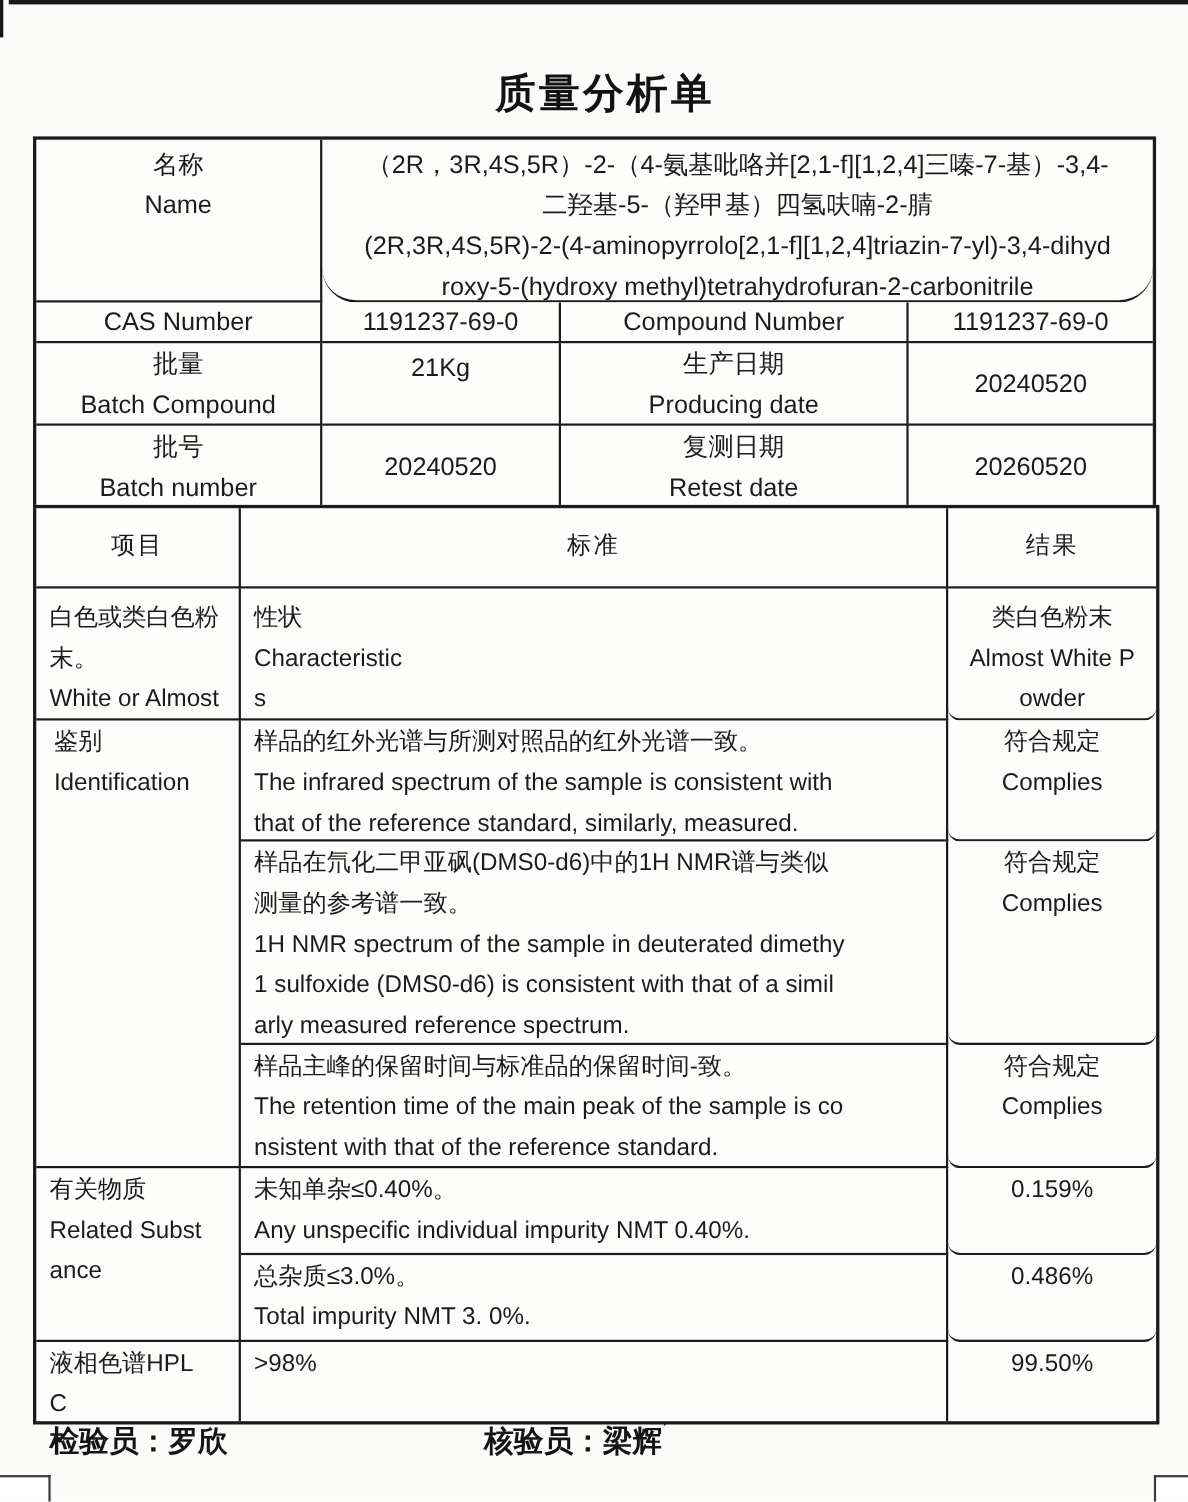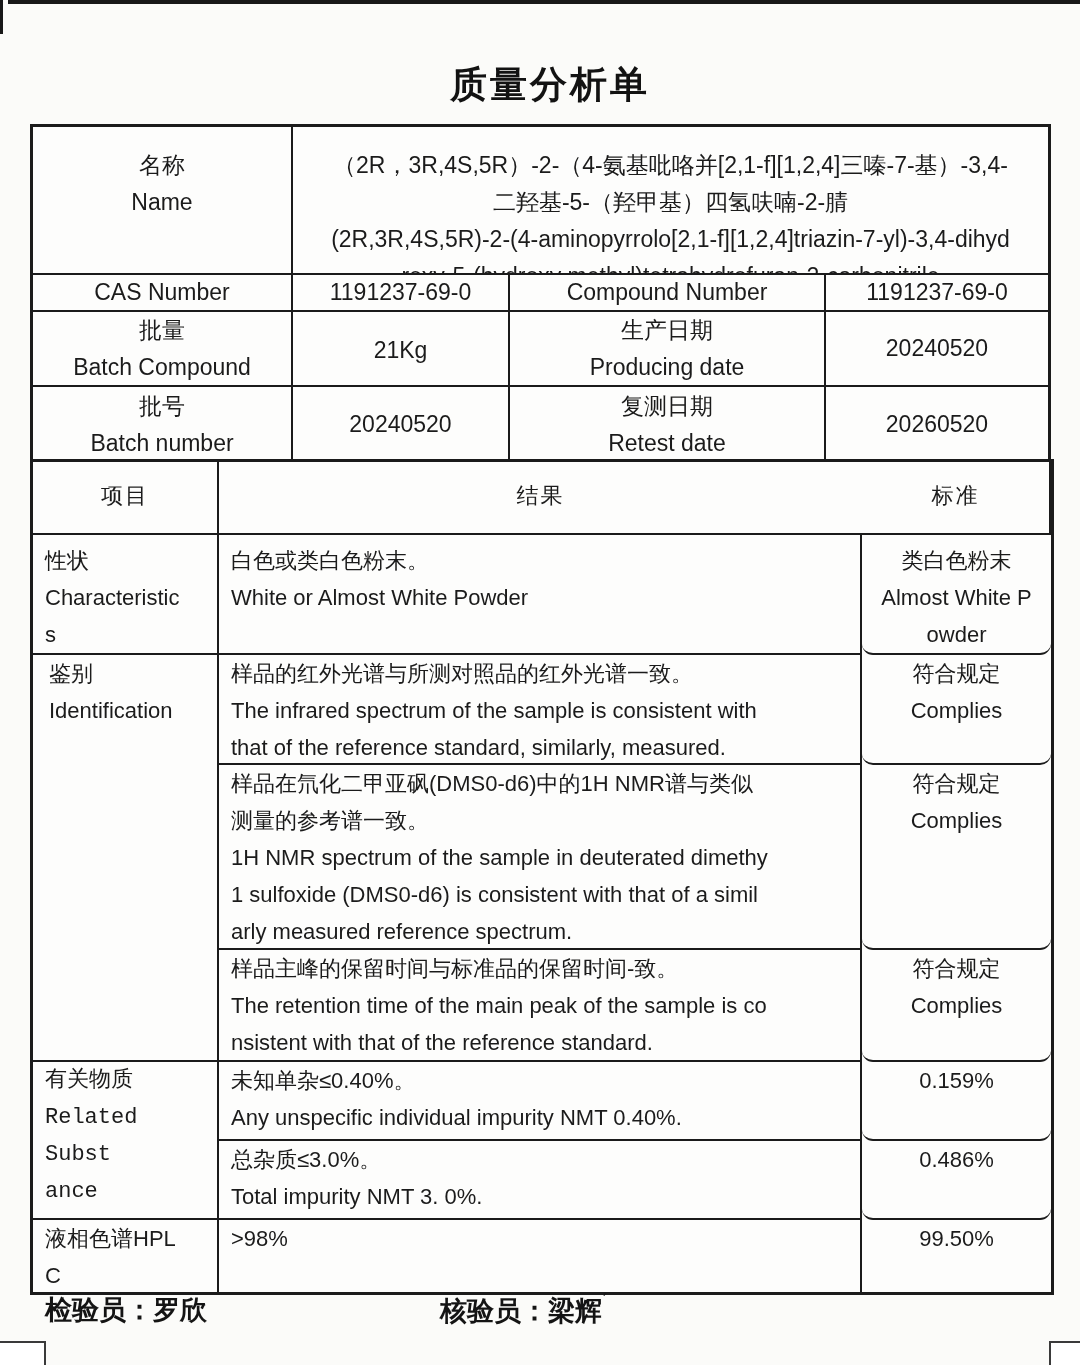--- a/index.html
+++ b/index.html
@@ -29,23 +29,23 @@
   }
   .info-table>div{
     border-right:2px solid #1b1b1b;
     border-bottom:2px solid #1b1b1b;
     box-sizing:border-box;
     font-size:23px;line-height:37px;
     overflow:hidden;
   }
   .info-table>div.no-r{border-right:none;}
   .info-table>div.no-b{border-bottom:none;}
-  .span3{grid-column:span 3;}
+  .span3{grid-column:span 3;border-radius:31px;}
   .cc{display:flex;align-items:center;justify-content:center;text-align:center;}
-  .ct{padding-top:20px;text-align:center;}
+  .ct{padding-top:4px;text-align:center;}
   
   .spec-table{
     position:absolute;left:30px;top:459px;
     display:grid;
     grid-template-columns:186px 643px 189px;
     grid-template-rows:73px 120px 110px 185px 112px 79px 79px 72px;
     border:3px solid #1b1b1b;
     background:#fdfdfc;
   }
   .spec-table>div{
@@ -55,21 +55,21 @@
     font-size:22px;line-height:37px;
     overflow:hidden;
   }
   .spec-table>div.no-r{border-right:none;}
   .spec-table>div.no-b{border-bottom:none;}
   .hdr{display:flex;align-items:center;justify-content:center;font-size:28px;letter-spacing:2px;font-family:Liberation Mono, monospace;}
   .tl{text-align:left;padding-left:12px;padding-right:6px;}
   .tc{text-align:center;padding-left:4px;padding-right:4px;border-radius:11px;}
   .pt7{padding-top:7px;}
   .rspan3{grid-row:span 3;padding-left:16px;}
-  .rspan2{grid-row:span 2;font-family:Liberation Mono, monospace;}
+  .rspan2{grid-row:span 2;}
   
   .footer{position:absolute;left:0;top:1292px;width:946px;height:40px;font-size:27px;font-weight:700;color:#141414;}
   .inspector{position:absolute;left:45px;top:0;}
   .verifier{position:absolute;left:440px;top:0;}
   .pen-mark{font-size:16px;vertical-align:14px;font-weight:400;}
   
   .corner-box-left{
     position:absolute;left:-4px;top:1341px;width:46px;height:30px;
     border:2px solid #3a3a3a;border-bottom:none;background:#ffffff;
   }
@@ -111,28 +111,28 @@
 Batch number</div>
   <div class="cc no-b">20240520</div>
   <div class="cc ml no-b">复测日期
 Retest date</div>
   <div class="cc no-r no-b">20260520</div>
 </div>
 
 <div class="spec-table">
 
   <div class="hdr">项目</div>
+  <div class="hdr">标准</div>
   <div class="hdr no-r">结果</div>
-  <div class="hdr">标准</div>
 
+  <div class="tl pt7 ml">白色或类白色粉末。
+White or Almost White Powder</div>
   <div class="tl pt7 ml">性状
 Characteristic
 s</div>
-  <div class="tl pt7 ml">白色或类白色粉末。
-White or Almost White Powder</div>
   <div class="tc pt7 ml no-r">类白色粉末
 Almost White P
 owder</div>
 
   <div class="tl ml rspan3">鉴别
 Identification</div>
   <div class="tl ml">样品的红外光谱与所测对照品的红外光谱一致。
 The infrared spectrum of the sample is consistent with
 that of the reference standard, similarly, measured.</div>
   <div class="tc ml no-r">符合规定

